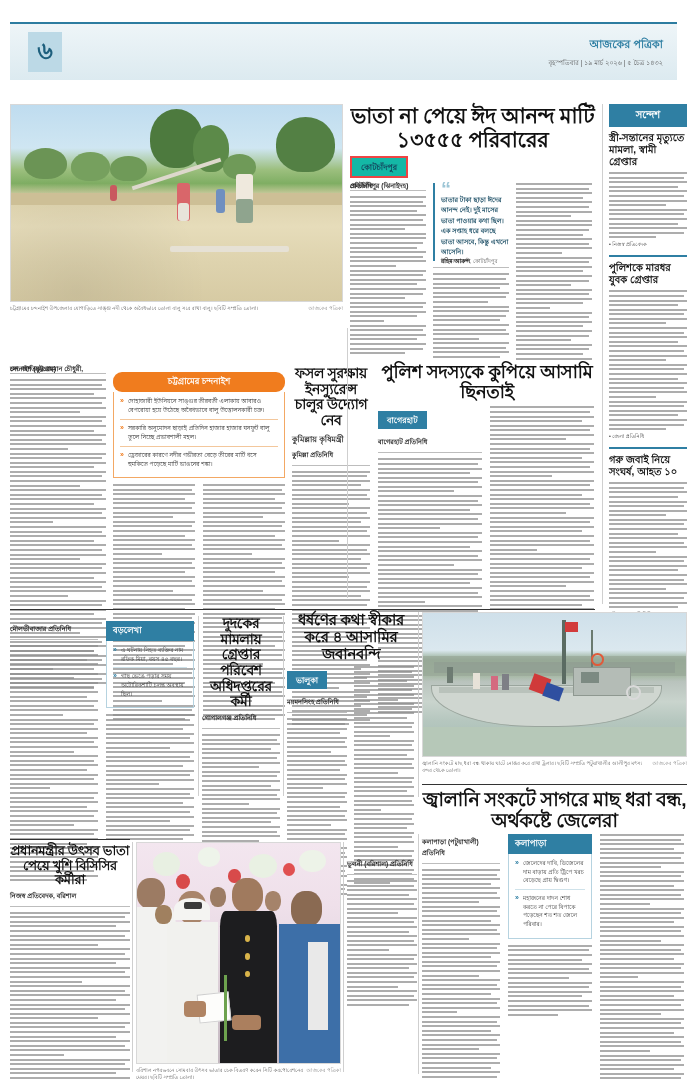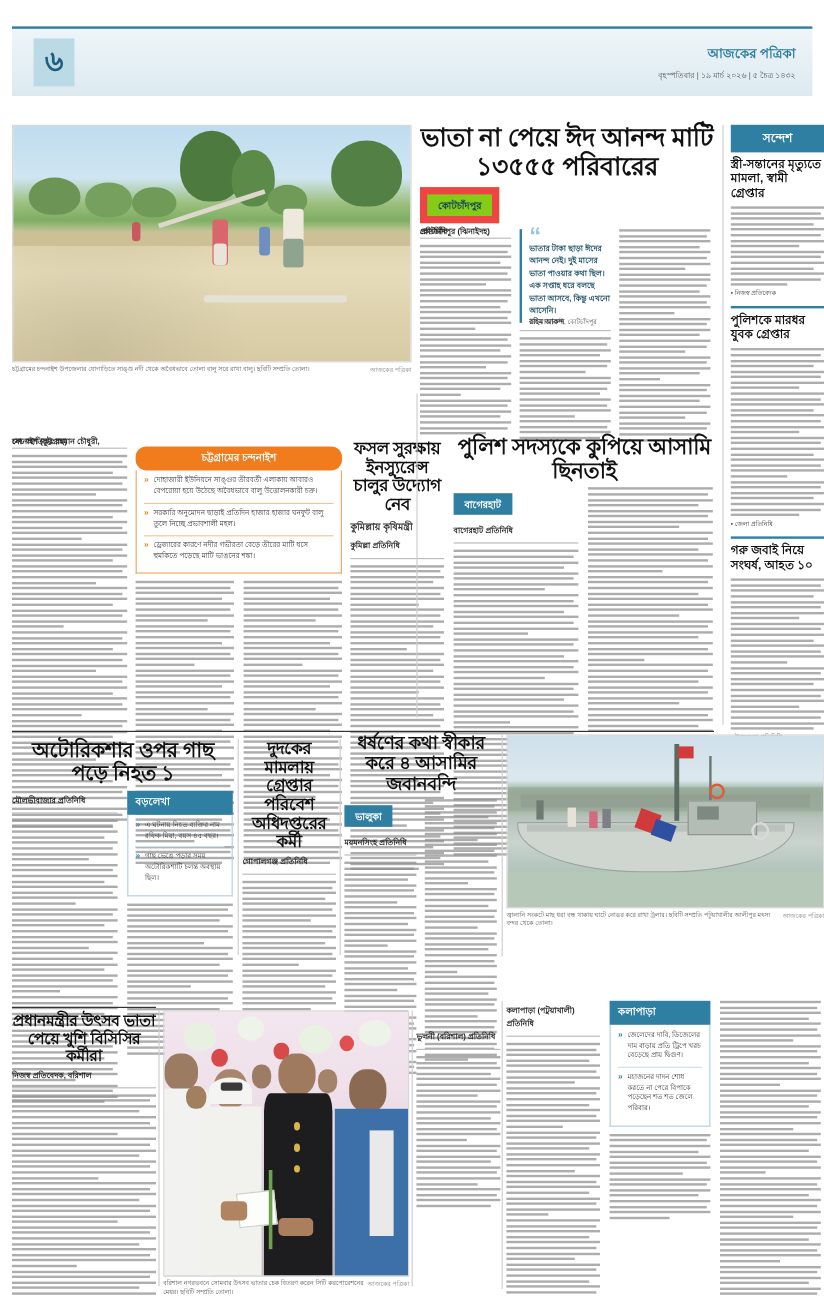--- a/index.html
+++ b/index.html
@@ -33,21 +33,21 @@
   .ln.s1 { width: 100%; } .ln.s2 { width: 96%; } .ln.s3 { width: 88%; }
   .ln.s4 { width: 73%; } .ln.s5 { width: 60%; } .ln.s6 { width: 45%; }
 
   .hl { font-weight: bold; color: #111; line-height: 1.12; letter-spacing: -0.3px; text-align: center; }
   .hl.xl { font-size: 21px; }
   .hl.lg { font-size: 18px; }
   .hl.md { font-size: 14px; }
 
   .badge { display: inline-block; background: #2f7fa3; color: #fff; font-size: 8px;
     font-weight: bold; padding: 2.5px 9px; margin: 5px 0 5px 0; }
-  .badge.box { background: #84cc16; color: #14435c; border: 6px solid #ef4444; }
+  .badge.box { background: #14b8a6; color: #14435c; border: 2px solid #ef4444; }
   .byline { font-size: 6.5px; font-weight: bold; color: #222; margin: 3px 0 4px 0; }
   .rule { height: 1px; background: #bdbdbd; margin: 4px 0 5px 0; }
   .vline { position: absolute; top: 0; bottom: 0; width: 1px; background: #cfcfcf; }
 
   .photo { position: relative; overflow: hidden; border: 1px solid #d8d8d8; }
   .caption { font-size: 5.2px; color: #555; margin-top: 3px; line-height: 1.4; }
   .credit { font-size: 5.2px; color: #888; float: right; }
 
   
   .ph-sand { background:
@@ -754,21 +754,20 @@
             <div class="ln s2"></div>
             <div class="ln s1"></div>
             <div class="ln s5"></div>
         </div>
       </div>
     </div>
 
     <div style="position:absolute;left:0;top:505px;width:585px;height:1px;background:#333;"></div>
 
     <div style="position:absolute;left:0;top:512px;width:185px;">
-      <div class="hl" style="font-size:17px;">অটোরিকশার ওপর গাছ পড়ে নিহত ১</div>
       <div style="display:flex;gap:8px;margin-top:5px;">
         <div style="width:88px;">
           <div class="byline">মৌলভীবাজার প্রতিনিধি</div>
           <div class="rule"></div>
           <div class="tcol">
             <div class="ln s1"></div>
               <div class="ln s2"></div>
               <div class="ln s1"></div>
               <div class="ln s3"></div>
             <div class="ln s1"></div>
@@ -1067,20 +1066,24 @@
         <div style="position:absolute;left:46%;top:50%;width:7%;height:10%;background:#2f4fa0;transform:rotate(20deg);"></div>
 
         <div style="position:absolute;left:0;top:80%;width:100%;height:20%;background:#b6c8b8;"></div>
       </div>
       <div>
         <span class="credit">আজকের পত্রিকা</span>
         <div class="caption">জ্বালানি সংকটে মাছ ধরা বন্ধ থাকায় ঘাটে নোঙর করে রাখা ট্রলার। ছবিটি সম্প্রতি পটুয়াখালীর আলীপুর মৎস্য বন্দর থেকে তোলা।</div>
       </div>
     </div>
 
+    <div style="position:absolute;left:412px;top:680px;width:265px;">
+      <div style="border-top:1px solid #333;margin-bottom:4px;"></div>
+      <div class="hl" style="font-size:19px;">জ্বালানি সংকটে সাগরে মাছ ধরা বন্ধ, অর্থকষ্টে জেলেরা</div>
+    </div>
 
     <div style="position:absolute;left:412px;top:730px;width:265px;display:flex;gap:8px;">
       <div style="width:78px;">
         <div class="byline">কলাপাড়া (পটুয়াখালী) প্রতিনিধি</div>
         <div class="rule"></div>
         <div class="tcol">
           <div class="ln s1"></div>
             <div class="ln s2"></div>
             <div class="ln s1"></div>
             <div class="ln s3"></div>

